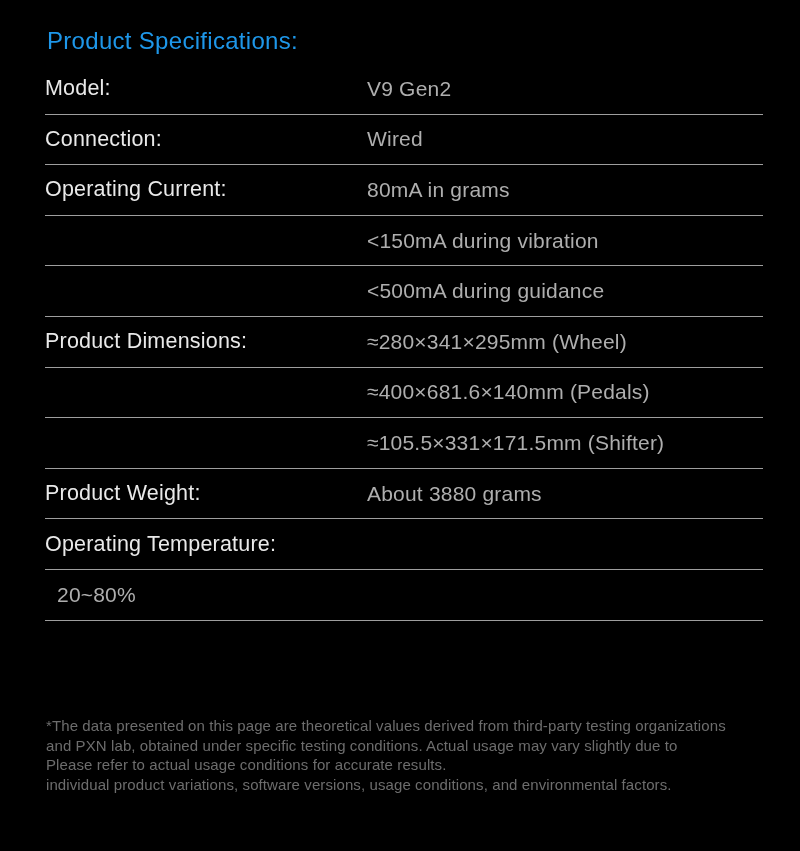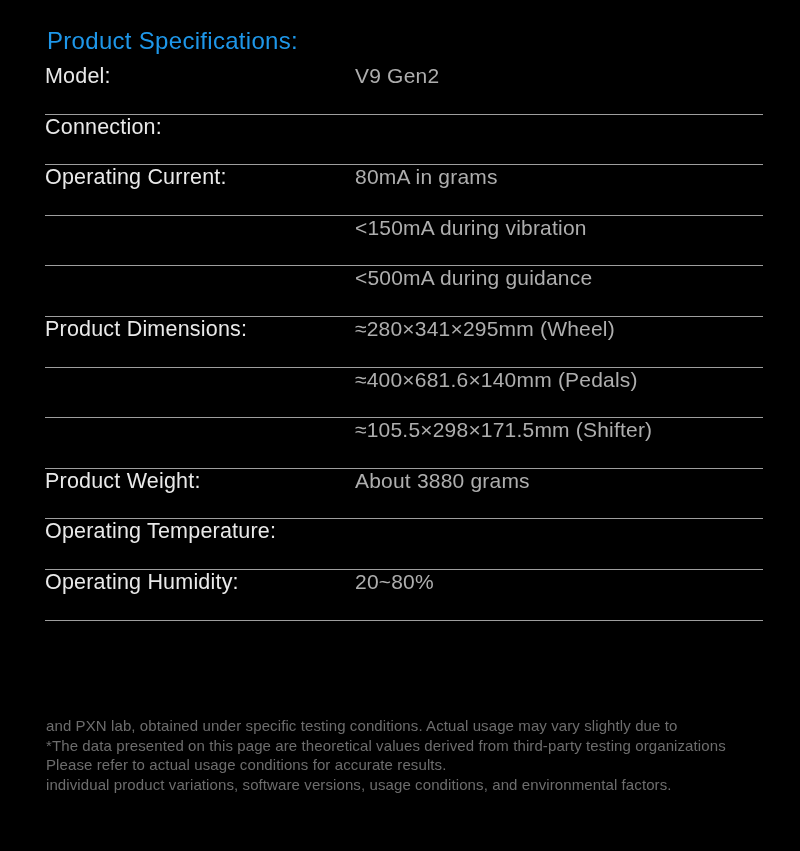--- a/index.html
+++ b/index.html
@@ -30,37 +30,38 @@
     color: var(--accent);
   }
   .spec-table {
     position: absolute;
     left: 45px;
     top: 64px;
     width: 718px;
   }
   .spec-row {
     display: flex;
-    align-items: flex-start;
+    align-items: center;
     height: 50.6px;
     border-bottom: 1px solid var(--divider);
   }
   .spec-label {
     flex: 0 0 310px;
     font-size: 21.5px;
     letter-spacing: 0.2px;
     color: var(--label);
     white-space: nowrap;
   }
   .spec-value {
     flex: 1;
     font-size: 21px;
     letter-spacing: 0.2px;
     color: var(--value);
     white-space: nowrap;
+    margin-left: 12px;
   }
   .footnote {
     position: absolute;
     left: 46px;
     top: 716px;
     width: 712px;
     font-size: 15px;
     line-height: 19.5px;
     letter-spacing: 0.1px;
     color: var(--footnote);
@@ -73,20 +74,21 @@
 
   <div class="page-title">Product Specifications:</div>
 
   <div class="spec-table">
     <div class="spec-row">
       <span class="spec-label">Model:</span>
       <span class="spec-value">V9 Gen2</span>
     </div>
     <div class="spec-row">
       <span class="spec-label">Connection:</span>
+      <span class="spec-value">Wired</span>
     </div>
     <div class="spec-row">
       <span class="spec-label">Operating Current:</span>
       <span class="spec-value">80mA in grams</span>
     </div>
     <div class="spec-row">
       <span class="spec-label"></span>
       <span class="spec-value">&lt;150mA during vibration</span>
     </div>
     <div class="spec-row">
@@ -96,35 +98,34 @@
     <div class="spec-row">
       <span class="spec-label">Product Dimensions:</span>
       <span class="spec-value">≈280×341×295mm (Wheel)</span>
     </div>
     <div class="spec-row">
       <span class="spec-label"></span>
       <span class="spec-value">≈400×681.6×140mm (Pedals)</span>
     </div>
     <div class="spec-row">
       <span class="spec-label"></span>
-      <span class="spec-value">≈105.5×298×171.5mm (Shifter)</span>
+      <span class="spec-value">≈105.5×331×171.5mm (Shifter)</span>
     </div>
     <div class="spec-row">
       <span class="spec-label">Product Weight:</span>
       <span class="spec-value">About 3880 grams</span>
     </div>
     <div class="spec-row">
       <span class="spec-label">Operating Temperature:</span>
     </div>
     <div class="spec-row">
-      <span class="spec-label">Operating Humidity:</span>
       <span class="spec-value">20~80%</span>
     </div>
   </div>
 
   <div class="footnote">
+    <div>*The data presented on this page are theoretical values derived from third-party testing organizations</div>
     <div>and PXN lab, obtained under specific testing conditions. Actual usage may vary slightly due to</div>
-    <div>*The data presented on this page are theoretical values derived from third-party testing organizations</div>
     <div>Please refer to actual usage conditions for accurate results.</div>
     <div>individual product variations, software versions, usage conditions, and environmental factors.</div>
   </div>
 
 </div>
 
 </body></html>

